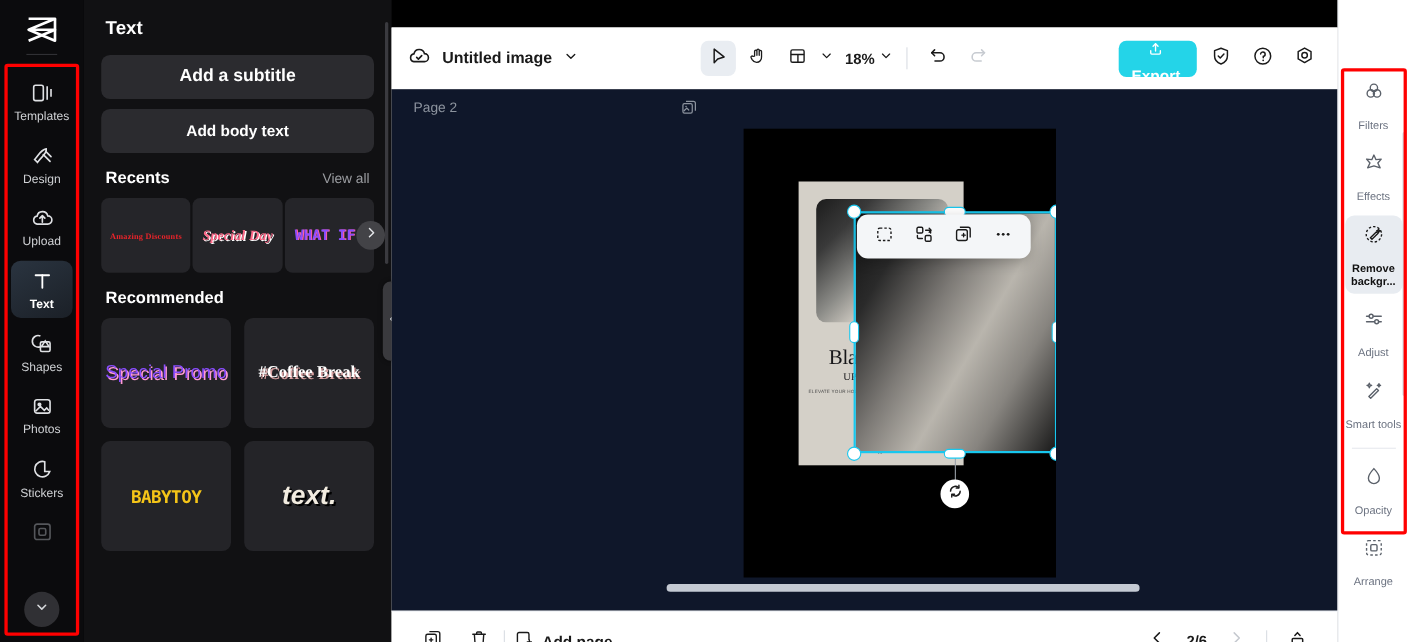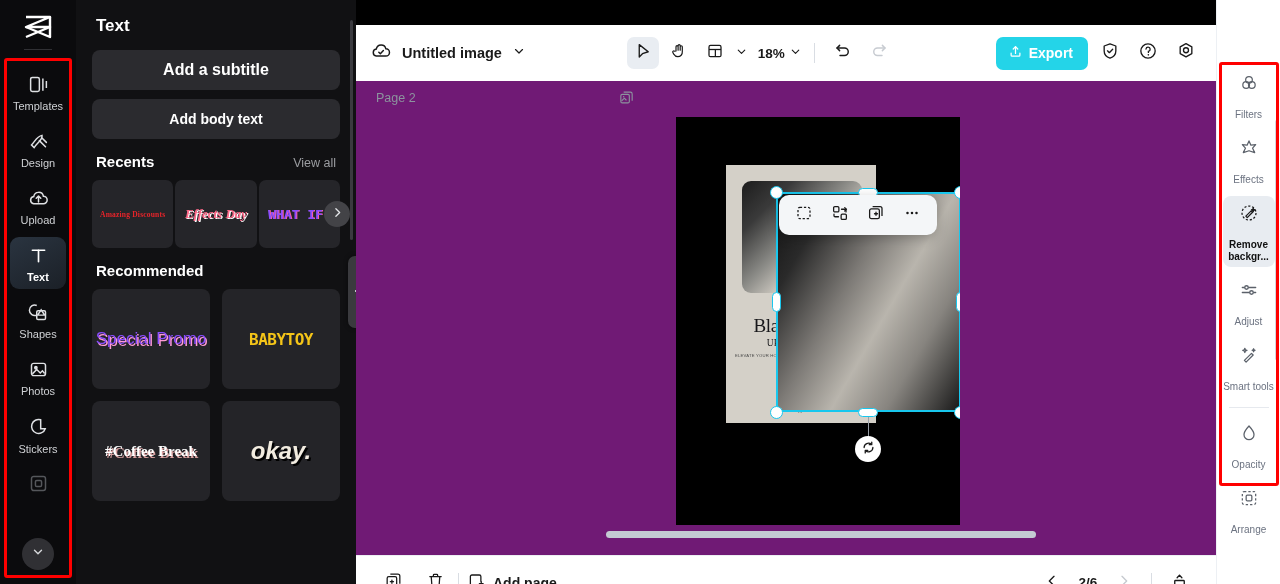--- a/index.html
+++ b/index.html
@@ -99,24 +99,24 @@
     width: 32px; height: 32px; border-radius: 7px; display: flex;
     align-items: center; justify-content: center; cursor: pointer; background: transparent; border: none;
   }
   .tool-btn.sel { background: #e9edf2; }
   .zoom-val { font-size: 13.5px; color: #1a1a1a; font-weight: bold; margin-left: 6px; }
   .vdiv { width: 1px; height: 20px; background: #d9dde3; margin: 0 8px; }
   .tb-right { display: flex; align-items: center; gap: 6px; margin-left: auto; }
   .export-btn {
     height: 33px; padding: 0 15px 0 12px; border-radius: 7px; background: #24d4e8;
     color: #fff; font-size: 14px; font-weight: bold; display: flex; align-items: center;
-    gap: 6px; cursor: pointer; border: none;
-  }
-
-  .canvas-wrap { flex: 1; background: #701a75; position: relative; overflow: hidden; padding-left: 36px; }
+    gap: 6px; cursor: pointer; border: none; flex-direction: column;
+  }
+
+  .canvas-wrap { flex: 1; background: #0f172a; position: relative; overflow: hidden; padding-left: 36px; }
   .page-label { position: absolute; left: 20px; top: 10px; font-size: 12.5px; color: #8c939e; }
   .page-copy { position: absolute; left: 262px; top: 8px; cursor: pointer; }
   .artboard {
     position: absolute; left: 320px; top: 36px; width: 284px; height: 408px;
     background: #000; overflow: hidden;
   }
   .poster {
     position: absolute; left: 50px; top: 48px; width: 150px; height: 258px;
     background: #d4d0c8;
   }
@@ -295,21 +295,21 @@
     <div class="sec-head">
       <h3>Recents</h3>
       <span class="view-all">View all</span>
     </div>
 
     <div class="recents-row">
       <div class="rthumb">
           <span class="rt1">Amazing Discounts</span>
         </div>
       <div class="rthumb">
-          <span class="rt2">Effects Day</span>
+          <span class="rt2">Special Day</span>
         </div>
       <div class="rthumb">
           <span class="rt3">WHAT IF.</span>
         </div>
       <div class="rec-next">
         <span>
           <svg width="13" height="13" viewBox="0 0 24 24" fill="none" stroke="#e4e6e9" stroke-width="2.4">
               <path d="M9 5 L16 12 L9 19" stroke-linecap="round" stroke-linejoin="round"></path>
             </svg>
         </span>
@@ -318,27 +318,27 @@
 
     <div class="sec-head">
       <h3>Recommended</h3>
     </div>
 
     <div class="grid2">
       <div class="gthumb">
           <span class="gt1">Special Promo</span>
         </div>
       <div class="gthumb">
+          <span class="gt2">#Coffee Break</span>
+        </div>
+      <div class="gthumb">
           <span class="gt3">BABYTOY</span>
         </div>
       <div class="gthumb">
-          <span class="gt2">#Coffee Break</span>
-        </div>
-      <div class="gthumb">
-          <span class="gt4">okay.</span>
+          <span class="gt4">text.</span>
         </div>
     </div>
 
     <div class="panel-scrollbar"></div>
     <div class="panel-collapse">
       <span>
         <svg width="9" height="12" viewBox="0 0 24 24" fill="none" stroke="#c9ccd1" stroke-width="2.6">
             <path d="M15 5 L8 12 L15 19" stroke-linecap="round" stroke-linejoin="round"></path>
           </svg>
       </span>

